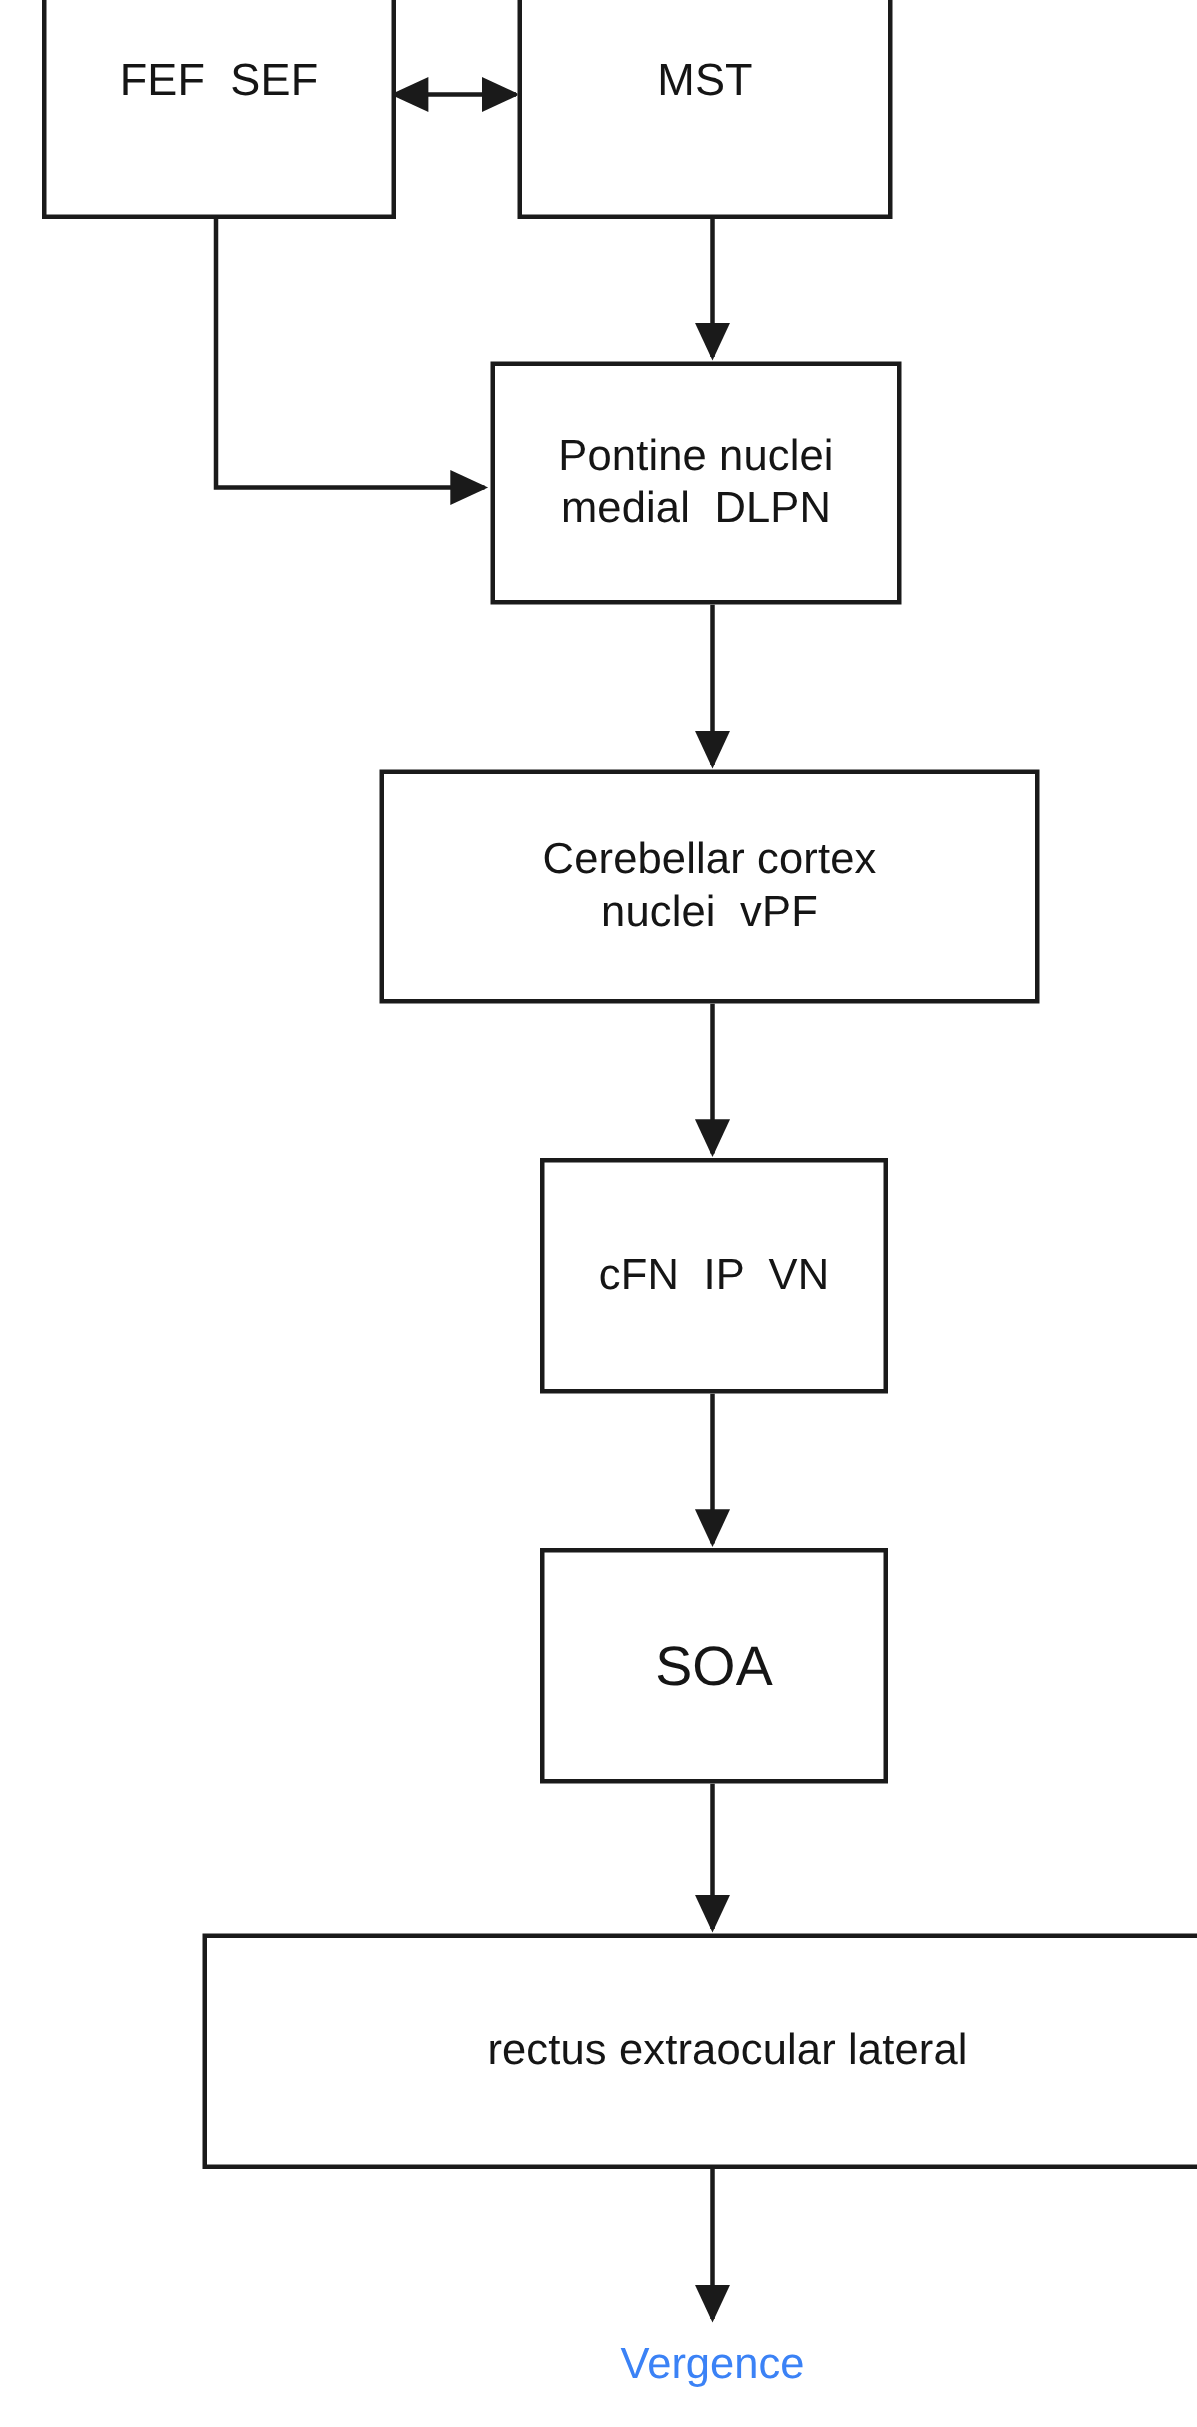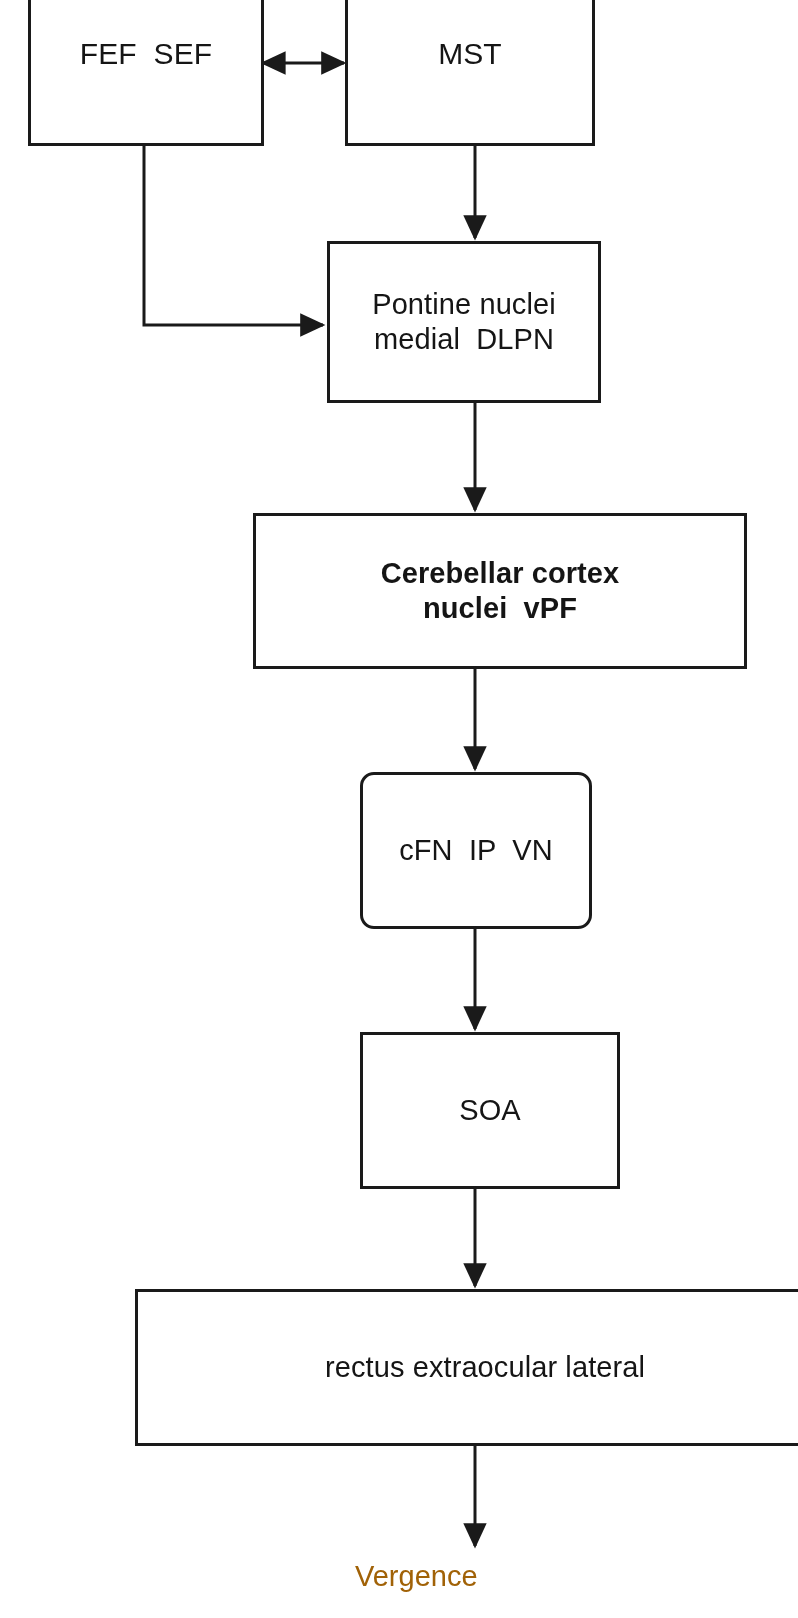--- a/index.html
+++ b/index.html
@@ -36,30 +36,31 @@
     color: #151515;
     line-height: 1.22;
     letter-spacing: 0.1px;
   }
   .node-label {
     display: block;
     white-space: pre;
   }
   .free-label {
     position: absolute;
-    color: #a16207;
+    text-align: center;
+    color: #3b82f6;
     white-space: pre;
   }
   
   #box-fef   { left: 28px;  top: -38px;  width: 236px; height: 184px; font-size: 30px; }
   #box-mst   { left: 345px; top: -38px;  width: 250px; height: 184px; font-size: 30px; }
   #box-pont  { left: 327px; top: 241px;  width: 274px; height: 162px; font-size: 29px; }
-  #box-cereb { left: 253px; top: 513px;  width: 494px; height: 156px; font-size: 29px; font-weight: bold; }
-  #box-cfn   { left: 360px; top: 772px;  width: 232px; height: 157px; font-size: 29px; border-radius: 14px; }
-  #box-soa   { left: 360px; top: 1032px; width: 260px; height: 157px; font-size: 29px; }
+  #box-cereb { left: 253px; top: 513px;  width: 440px; height: 156px; font-size: 29px; }
+  #box-cfn   { left: 360px; top: 772px;  width: 232px; height: 157px; font-size: 29px; }
+  #box-soa   { left: 360px; top: 1032px; width: 232px; height: 157px; font-size: 37px; }
   #box-motor { left: 135px; top: 1289px; width: 700px; height: 157px; font-size: 29px; }
   #label-vergence { left: 355px; top: 1560px; width: 240px; font-size: 29px; }
 </style>
 </head>
 <body>
 
 <div id="canvas">
 
   <svg id="svg-layer" viewBox="0 0 798 1618">
     <defs>

